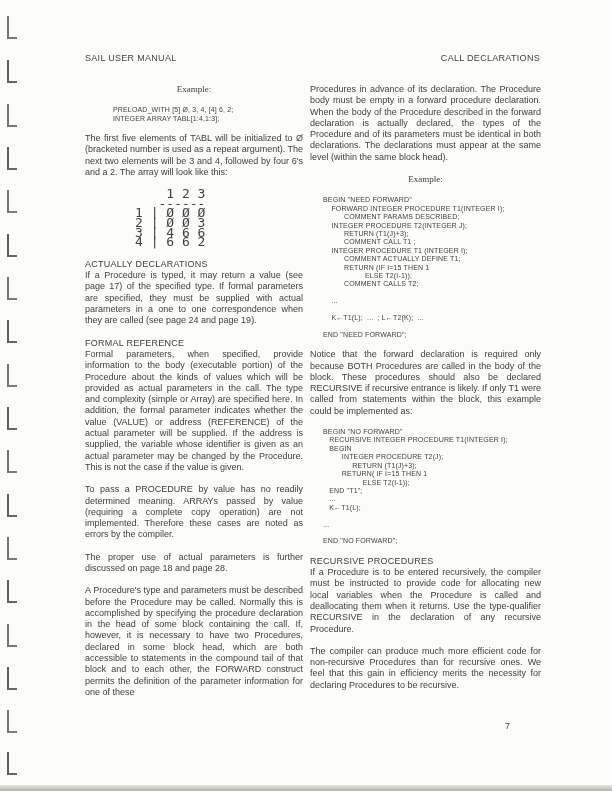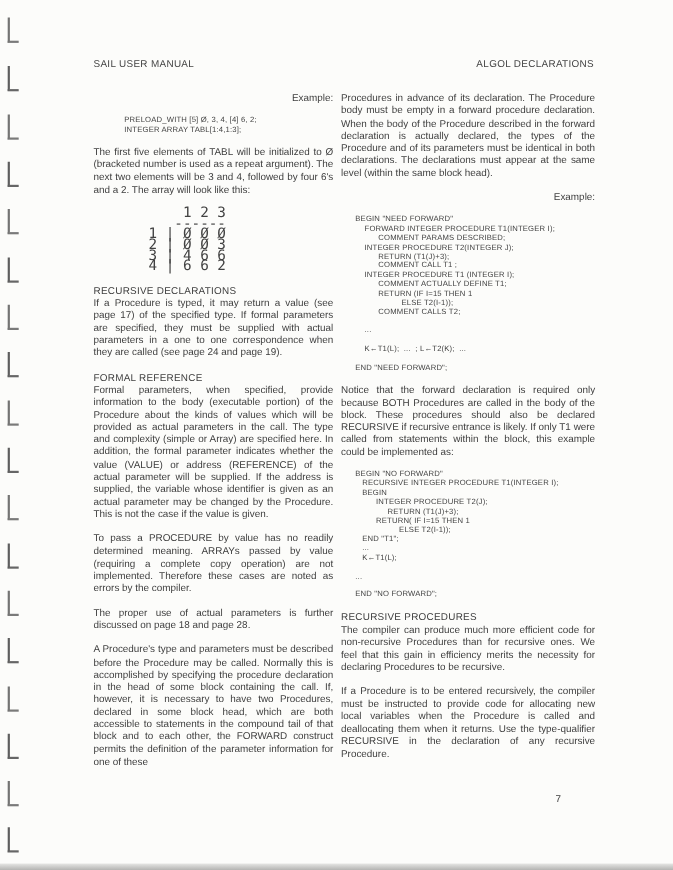--- a/index.html
+++ b/index.html
@@ -10,21 +10,21 @@
     -webkit-font-smoothing:antialiased;
   }
   .hdr{position:absolute;top:53px;font-size:9px;letter-spacing:.3px;color:#444;}
   .hdr.left{left:85px;}
   .hdr.right{right:72px;}
   .col{position:absolute;top:84px;font-size:9px;line-height:11.3px;text-align:justify;color:#3e3e3e;}
   .col.cleft{left:85px;width:218px;}
   .col.cright{left:310px;width:231px;}
   .col p{margin:0 0 11px 0;}
   .heading{font-size:9px;font-weight:normal;letter-spacing:.25px;margin:0;text-align:left;}
-  .example{margin:0 0 8px 0;text-align:right;}
+  .example{margin:0 0 8px 0;text-align:center;font-family:Liberation Serif, serif;}
   .code{
     font-size:7px;line-height:8.4px;white-space:pre;text-align:left;
     letter-spacing:.15px;margin:0 0 10px 28px;color:#424242;
   }
   .cright .code{margin-left:13px;}
   .tabl{
     font-family:"DejaVu Sans Mono",monospace;font-size:13px;line-height:9.6px;
     white-space:pre;text-align:left;margin:1px 0 12px 50px;color:#424242;
   }
   .pagenum{position:absolute;left:505px;top:721px;font-size:9px;color:#3e3e3e;}
@@ -59,34 +59,34 @@
     <div class="mark" style="top:494px"></div>
     <div class="mark" style="top:537px"></div>
     <div class="mark" style="top:580px"></div>
     <div class="mark" style="top:624px"></div>
     <div class="mark" style="top:667px"></div>
     <div class="mark" style="top:710px"></div>
     <div class="mark" style="top:752px"></div>
   </div>
 
   <div class="hdr left">SAIL USER MANUAL</div>
-  <div class="hdr right">ALGOL DECLARATIONS</div>
+  <div class="hdr right">CALL DECLARATIONS</div>
 
   <div class="col cleft">
     <p class="example">Example:</p>
     <div class="code">PRELOAD_WITH [5] Ø, 3, 4, [4] 6, 2;
 INTEGER ARRAY TABL[1:4,1:3];</div>
     <p>The first five elements of TABL will be initialized to Ø (bracketed number is used as a repeat argument). The next two elements will be 3 and 4, followed by four 6's and a 2. The array will look like this:</p>
     <div class="tabl">    1 2 3
    ------
 1 | Ø Ø Ø
 2 | Ø Ø 3
 3 | 4 6 6
 4 | 6 6 2</div>
-    <div class="heading">RECURSIVE DECLARATIONS</div>
+    <div class="heading">ACTUALLY DECLARATIONS</div>
     <p>If a Procedure is typed, it  may return a value (see page 17) of the specified type.  If formal parameters are specified, they must be supplied with actual parameters in a one to one correspondence when they are called (see page 24 and page 19).</p>
     <div class="heading">FORMAL REFERENCE</div>
     <p>Formal parameters, when specified, provide information to the body (executable portion) of the Procedure about the kinds of values which will be provided as actual parameters in the call. The type and complexity (simple or Array) are specified here. In addition, the formal parameter indicates whether the value (VALUE) or address (REFERENCE) of the actual parameter will be supplied. If the address is supplied, the variable whose identifier is given as an actual parameter may be changed by the Procedure. This is not the case if the value is given.</p>
     <p>To pass a PROCEDURE by value has no readily determined meaning. ARRAYs passed by value (requiring a complete copy operation) are not implemented. Therefore these cases are noted as errors by the compiler.</p>
     <p>The proper use of actual parameters is further discussed on page 18 and page 28.</p>
     <p>A Procedure's type and parameters must be described before the Procedure may be called. Normally this is accomplished by specifying the procedure declaration in the head of some block containing the call. If, however, it is necessary to have two Procedures, declared in some block head, which are both accessible to statements in the compound tail of that block and to each other, the FORWARD construct permits the definition of the parameter information for one of these</p>
   </div>
 
   <div class="col cright">
     <p>Procedures in advance of its declaration. The Procedure body must be empty  in a forward procedure declaration. When the body of the Procedure described in the forward declaration is actually declared, the types of the Procedure and of its parameters must be identical in both declarations. The declarations must appear at the same level (within the same block head).</p>
@@ -117,20 +117,20 @@
          RETURN( IF I=15 THEN 1
                    ELSE T2(I-1));
    END "T1";
    ...
    K←T1(L);
 
 ...
 
 END "NO FORWARD";</div>
     <div class="heading">RECURSIVE PROCEDURES</div>
+    <p>If a Procedure is to be entered recursively, the compiler must be instructed to provide code for allocating new local variables when the Procedure is called and deallocating them when it returns. Use the type-qualifier RECURSIVE in the declaration of any recursive Procedure.</p>
     <p>The compiler can produce much more efficient code for non-recursive Procedures than for recursive ones. We feel that this gain in efficiency merits the necessity for declaring Procedures to be recursive.</p>
-    <p>If a Procedure is to be entered recursively, the compiler must be instructed to provide code for allocating new local variables when the Procedure is called and deallocating them when it returns. Use the type-qualifier RECURSIVE in the declaration of any recursive Procedure.</p>
   </div>
 
   <div class="pagenum">7</div>
 
   <div class="scan-edge"></div>
 </div>
 
 </body></html>

